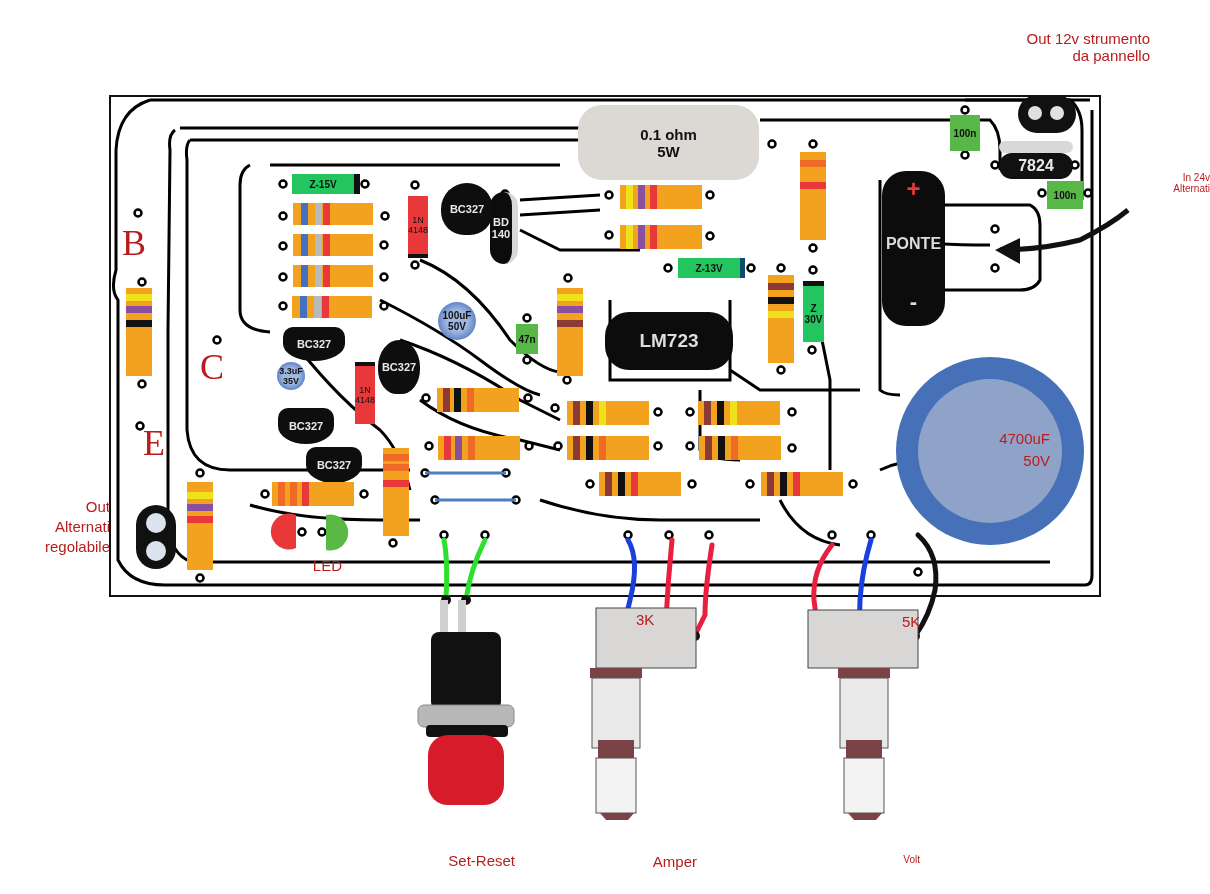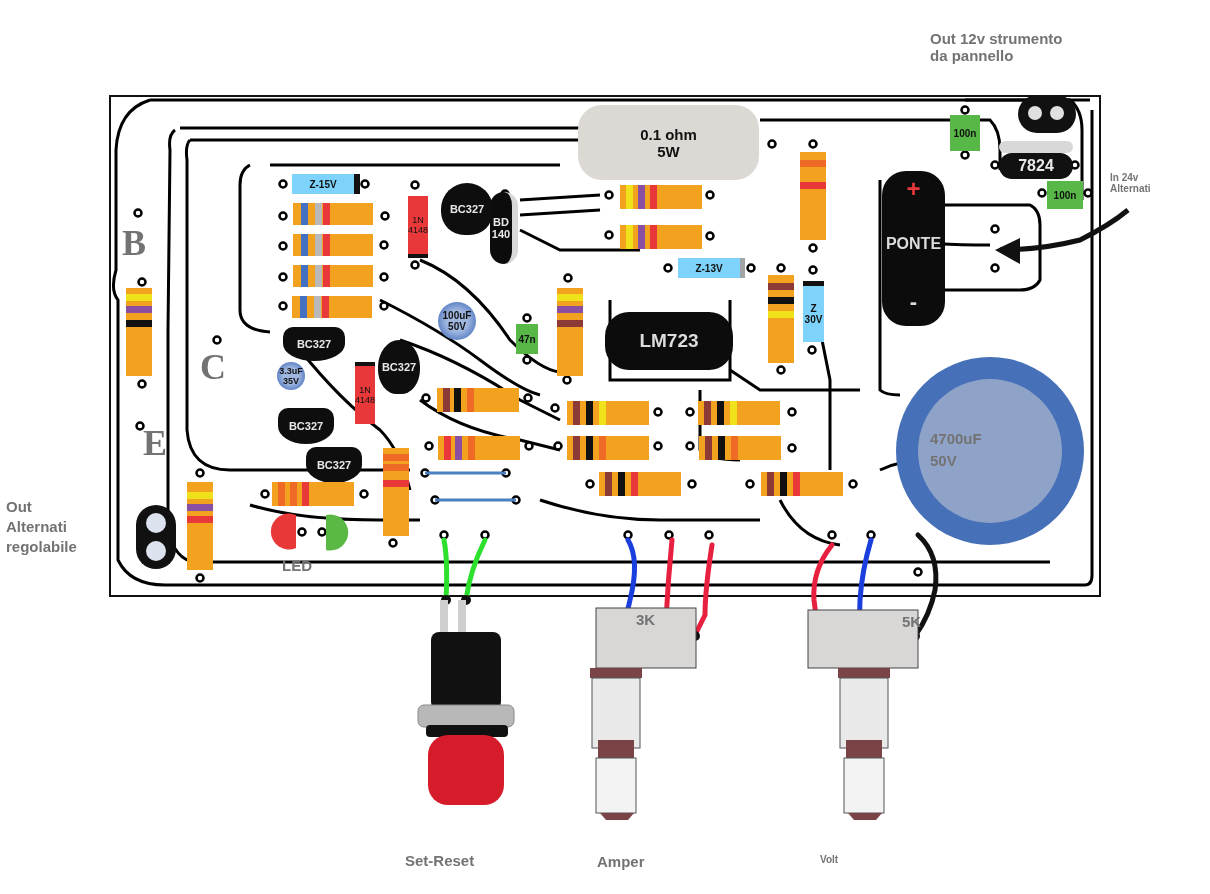--- a/index.html
+++ b/index.html
@@ -1,26 +1,26 @@
 <!DOCTYPE html>
 <html><head>
 <meta charset="utf-8">
 <style>
   html,body{margin:0;padding:0;background:#fff;}
   body{width:1210px;height:894px;position:relative;overflow:hidden;font-family:"Liberation Sans",sans-serif;}
   svg#pcb{position:absolute;left:0;top:0;}
-  .lbl{position:absolute;font-weight:bold;color:#737373;text-align:left;font-family:"Liberation Sans",sans-serif;}
+  .lbl{position:absolute;font-weight:normal;color:#b91c1c;text-align:right;font-family:"Liberation Sans",sans-serif;}
   .comp{position:absolute;box-sizing:border-box;border-radius:24px;}
   .res{position:absolute;background:#f3a21f;}
   .band{position:absolute;top:0;bottom:0;}
   .vres .band{left:0;right:0;top:auto;bottom:auto;}
   .to92{position:absolute;background:#0e0e0e;border-radius:50% 50% 45% 45%;color:#e8e8e8;font-size:11px;font-weight:bold;display:flex;align-items:center;justify-content:center;}
   .cap-small{position:absolute;border-radius:50%;background:radial-gradient(circle,#9fb6df 40%,#5b7fc4 75%,#3d64b1 100%);color:#111;font-size:10px;font-weight:bold;display:flex;align-items:center;justify-content:center;text-align:center;line-height:11px;}
   .green-cap{position:absolute;background:#57b847;color:#111;font-size:10px;font-weight:bold;display:flex;align-items:center;justify-content:center;}
-  .zener{position:absolute;background:#7dd3fc;color:#111;font-size:10px;font-weight:bold;display:flex;align-items:center;justify-content:center;}
+  .zener{position:absolute;background:#22c55e;color:#111;font-size:10px;font-weight:bold;display:flex;align-items:center;justify-content:center;}
   .diode{position:absolute;background:#e8383a;color:#111;font-size:9px;display:flex;align-items:center;justify-content:center;text-align:center;line-height:10px;}
 </style>
 </head>
 <body>
 
 <svg id="pcb" width="1210" height="894">
   <rect x="110" y="96" width="990" height="500" fill="#fff" stroke="#111" stroke-width="2"></rect>
   <g fill="none" stroke="#000" stroke-width="3">
     <path d="M150 100 Q118 110 116 150 L116 270 Q110 290 118 300 L118 560 Q130 585 165 585 L1085 585 Q1092 585 1092 575 L1092 110"></path>
     <path d="M150 100 L1090 100"></path>
@@ -255,21 +255,21 @@
 <div class="diode" style="left:408px;top:196px;width:20px;height:58px;border-bottom:4px solid #111;flex-direction:column;">
   <div>1N</div>
   <div>4148</div>
 </div>
 <div class="diode" style="left:355px;top:362px;width:20px;height:58px;border-top:4px solid #111;flex-direction:column;">
   <div>1N</div>
   <div>4148</div>
 </div>
 
 <div class="zener" style="left:292px;top:174px;width:62px;height:20px;border-right:6px solid #111;">Z-15V</div>
-<div class="zener" style="left:678px;top:258px;width:62px;height:20px;border-right:5px solid #a3a3a3;">Z-13V</div>
+<div class="zener" style="left:678px;top:258px;width:62px;height:20px;border-right:5px solid #0c4a6e;">Z-13V</div>
 <div class="zener" style="left:803px;top:281px;width:21px;height:56px;border-top:5px solid #111;flex-direction:column;">
   <div>Z</div>
   <div>30V</div>
 </div>
 
 <div class="cap-small" style="left:438px;top:302px;width:38px;height:38px;flex-direction:column;">
   <div>100uF</div>
   <div>50V</div>
 </div>
 <div class="cap-small" style="left:277px;top:362px;width:28px;height:28px;font-size:9px;line-height:10px;flex-direction:column;">

